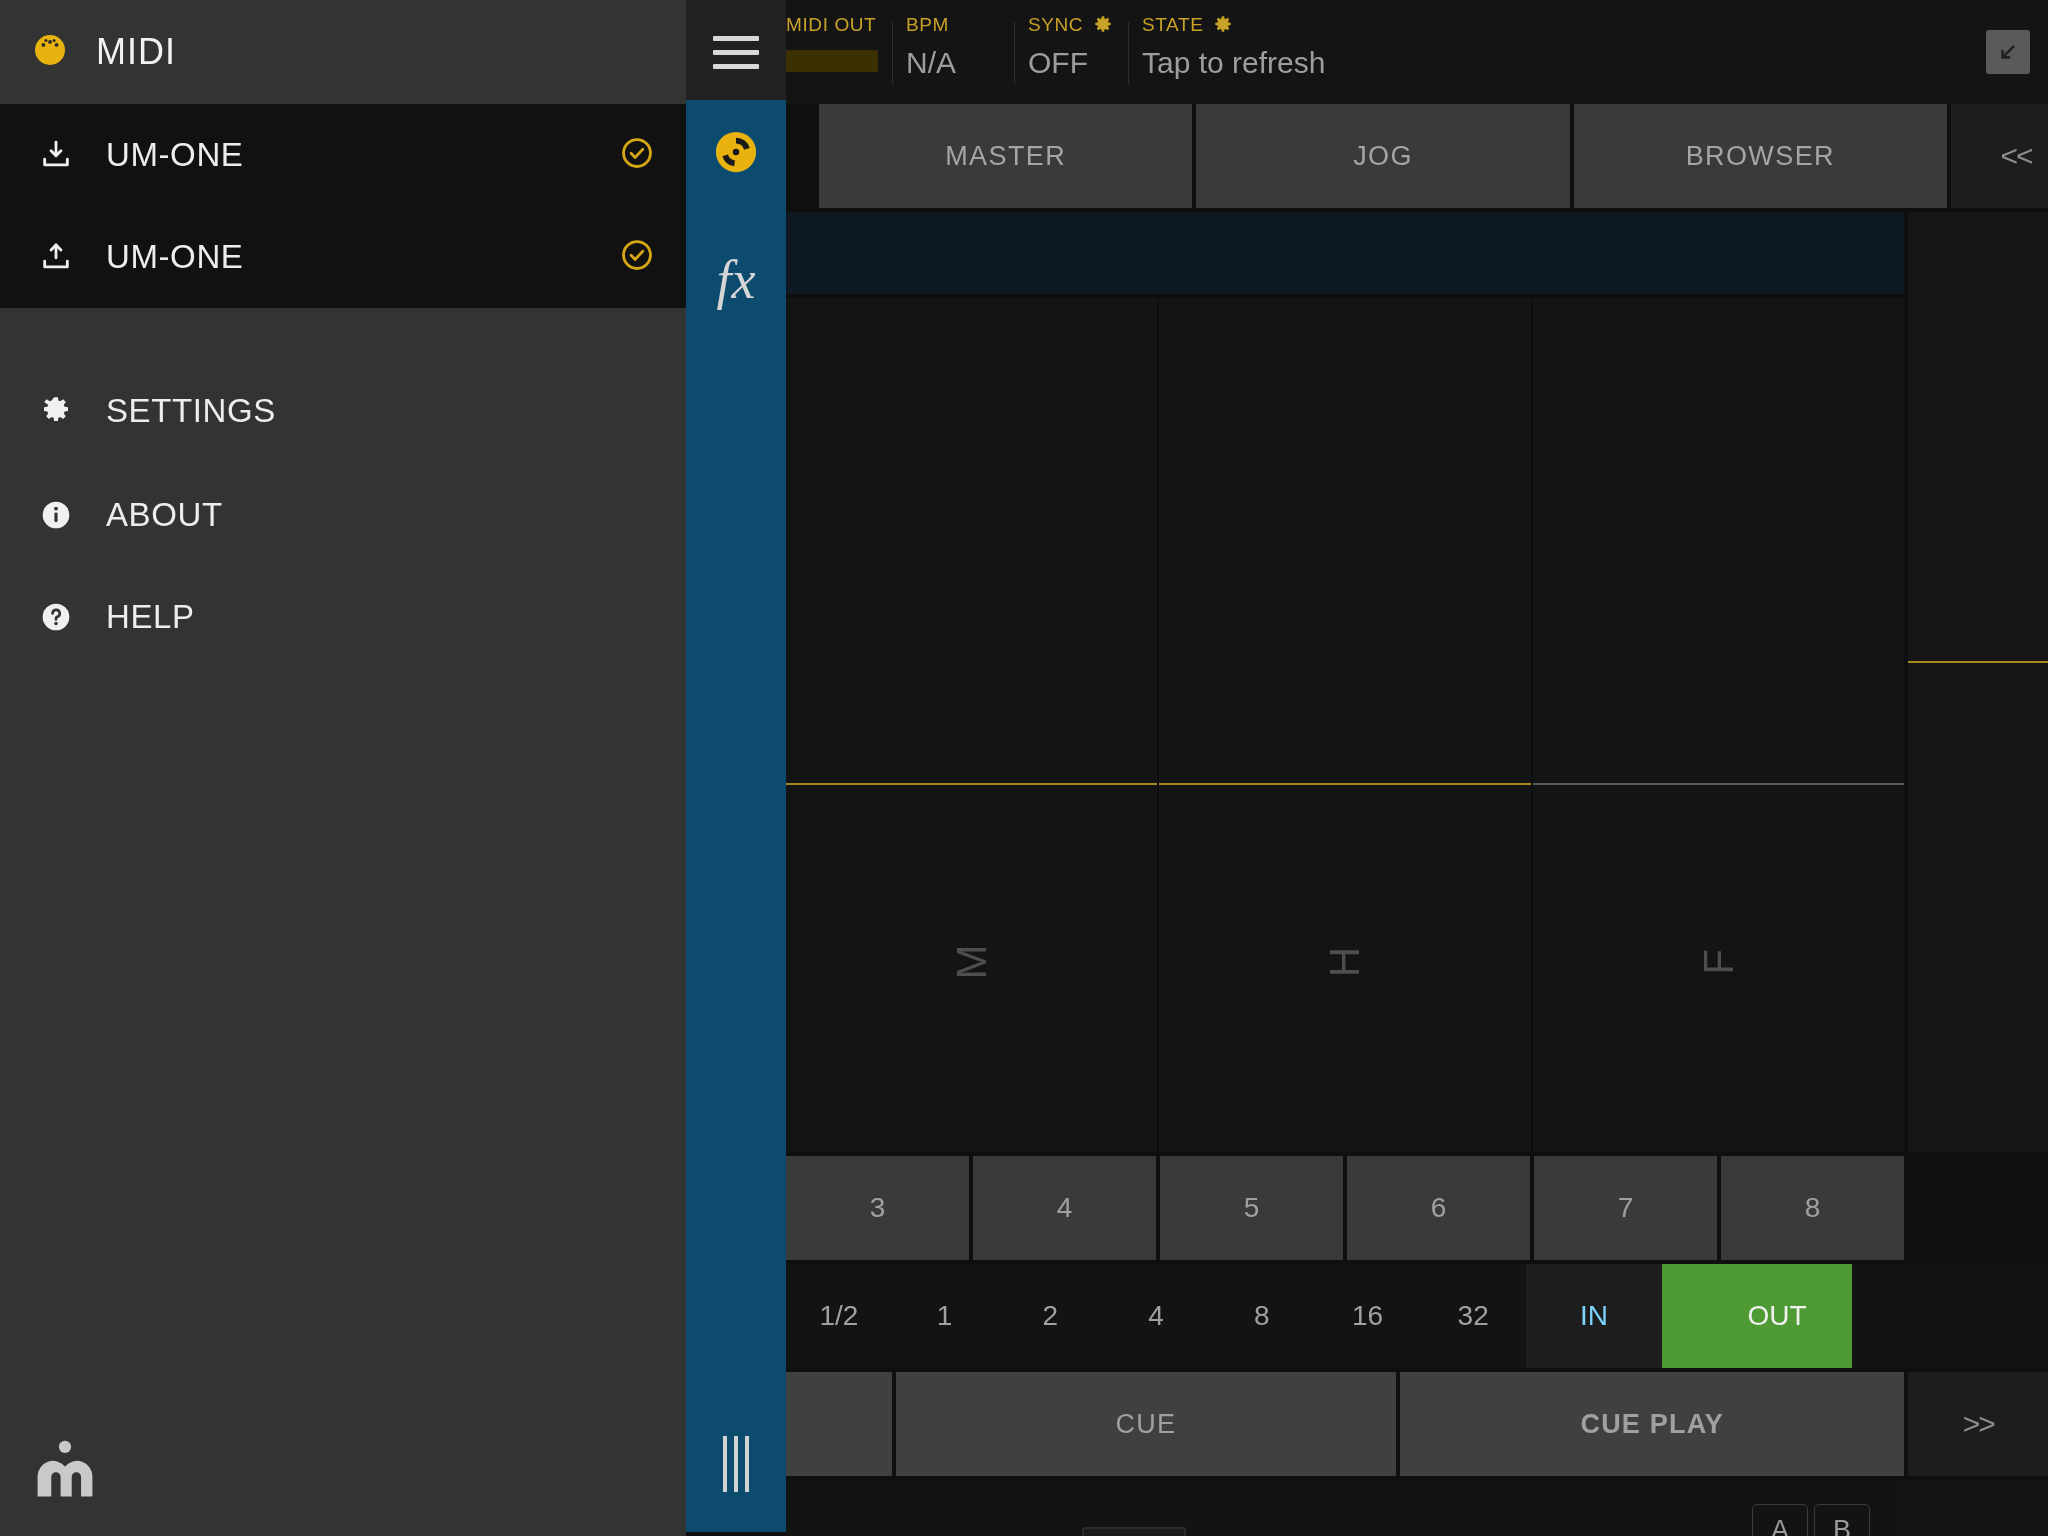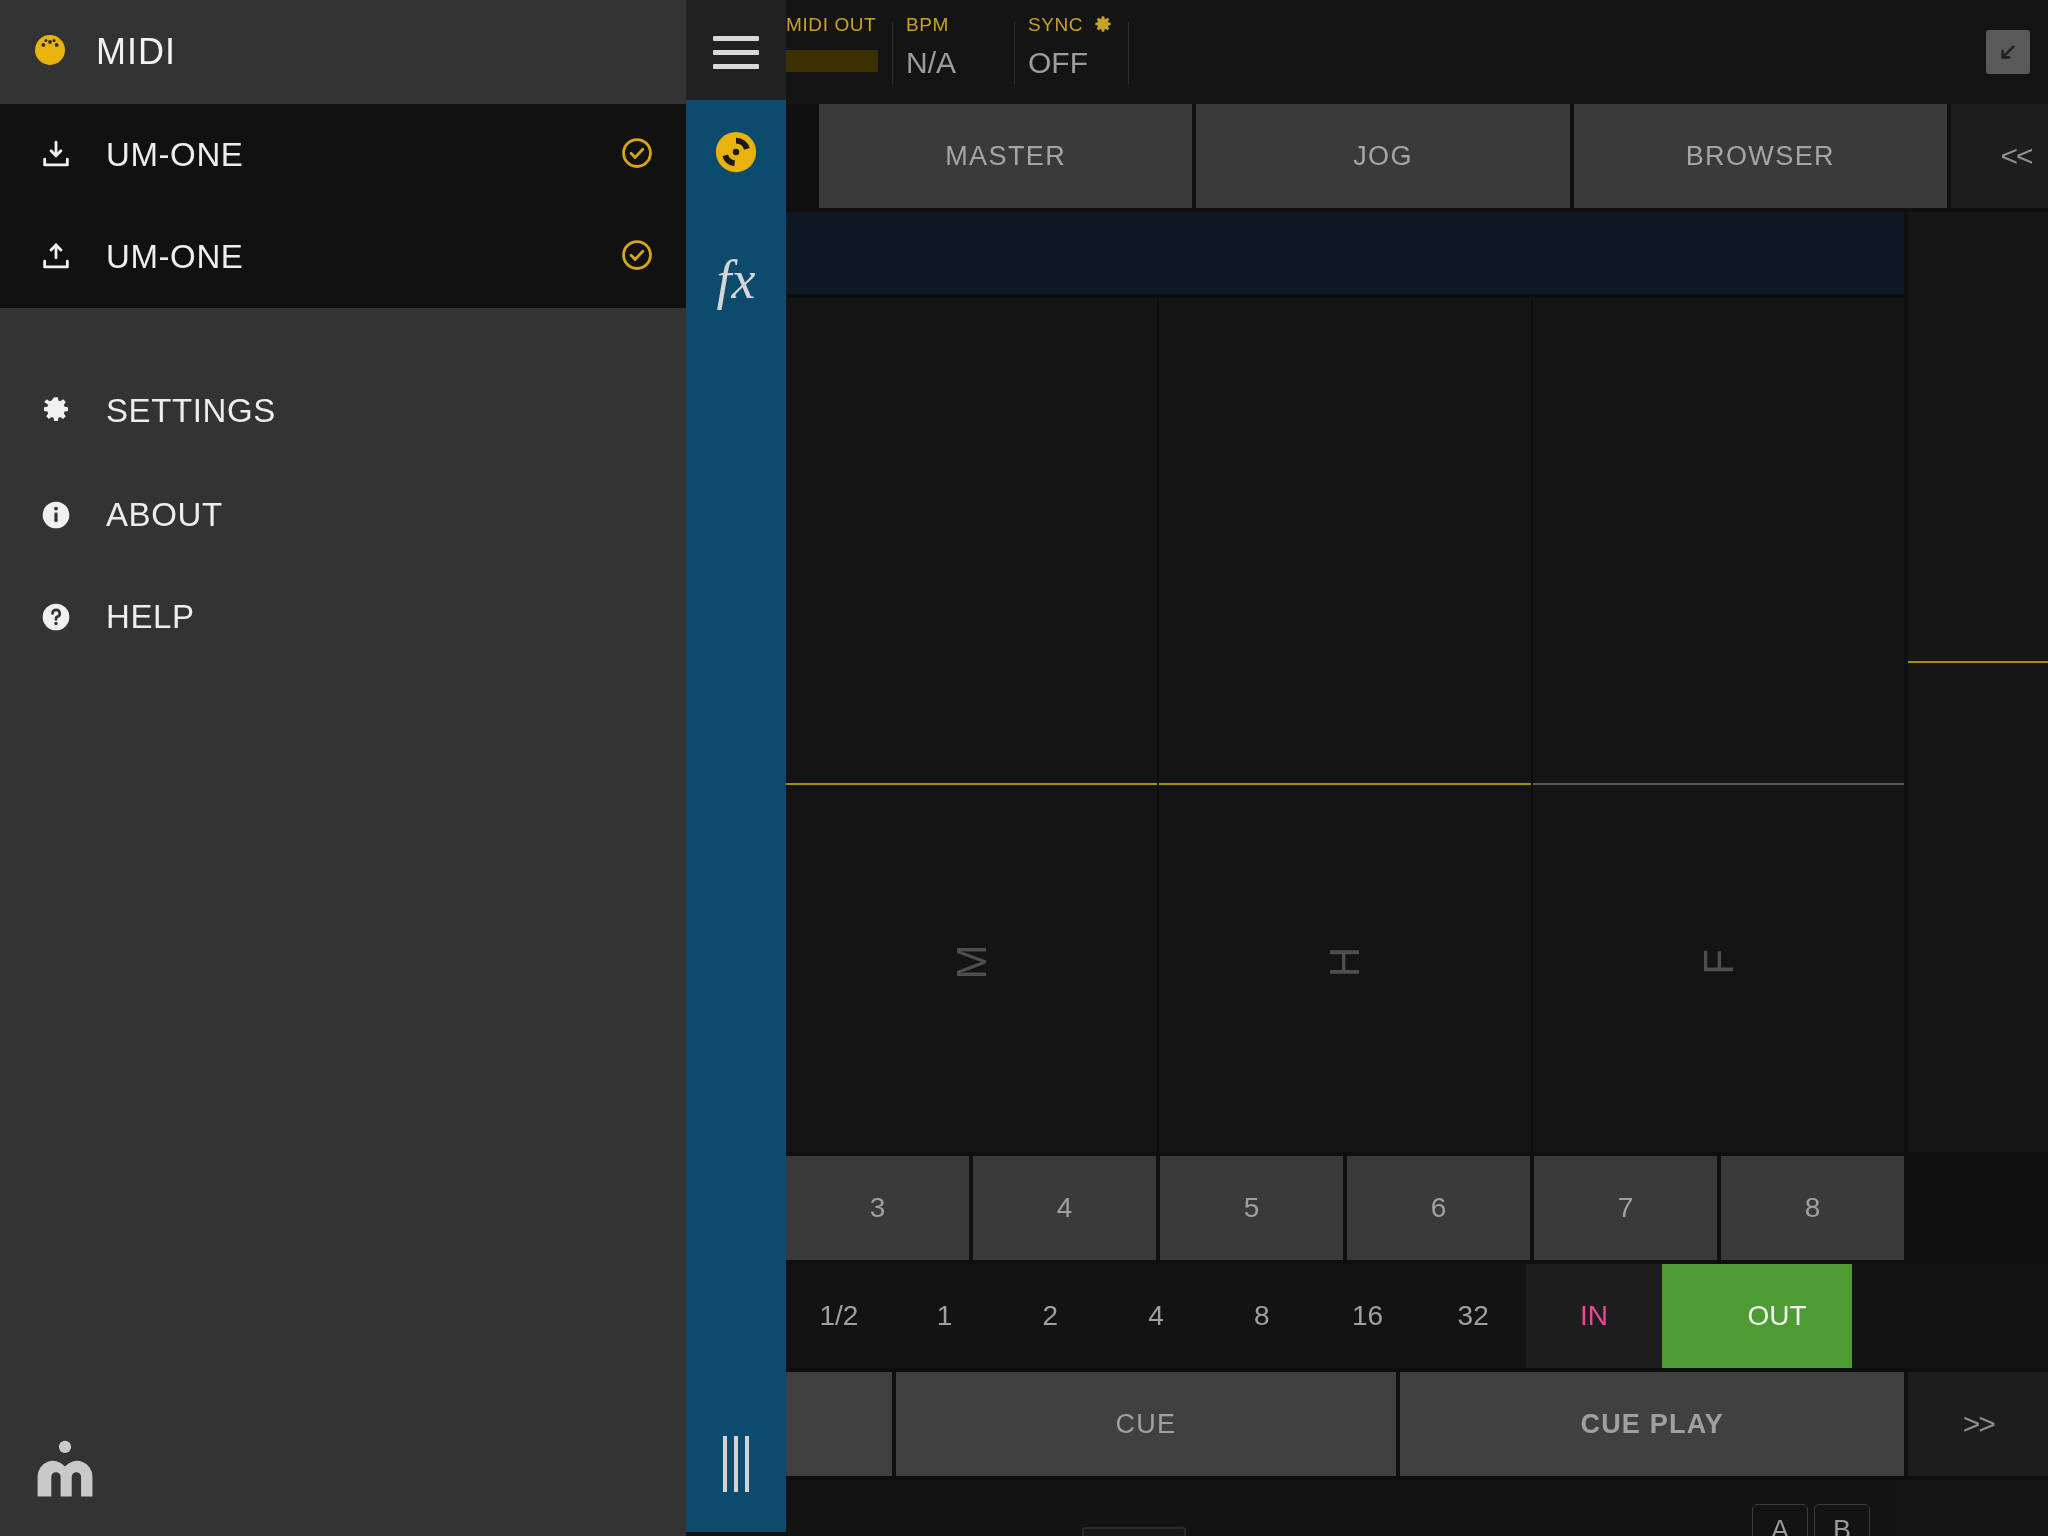--- a/index.html
+++ b/index.html
@@ -69,21 +69,21 @@
 
   .hotrow { position: absolute; left: 0; top: 1052px; width: 1118px; height: 104px; display: flex; gap: 4px; }
   .hotcue { flex: 1; background: #3a3a3a; display: flex; align-items: center; justify-content: center;
             color: #a0a0a0; font-size: 28px; }
 
   .looprow { position: absolute; left: 0; top: 1160px; width: 1262px; height: 104px; display: flex; }
   .loopbeats { width: 740px; display: flex; }
   .loopbeats div { flex: 1; display: flex; align-items: center; justify-content: center;
                    color: #a0a0a0; font-size: 28px; background: #131313; }
   .loop-in { width: 96px; background: #1d1d1d; display: flex; align-items: center; justify-content: center;
-             color: #ec4899; font-size: 28px; }
+             color: #7dd3fc; font-size: 28px; }
   .loop-out { width: 96px; display: flex; align-items: center; justify-content: center;
               color: #f0f0f0; font-size: 28px; padding-left: 40px; }
 
   .cuerow { position: absolute; left: 0; top: 1268px; width: 1262px; height: 104px; display: flex; gap: 4px; }
   .cue-pad { background: #404040; display: flex; align-items: center; justify-content: center;
              color: #a0a0a0; font-size: 27px; letter-spacing: 1.2px; }
 
   .xfadebar { position: absolute; left: 0; top: 1376px; width: 1262px; height: 160px; background: #131313; }
   .xf-knob { position: absolute; left: 296px; top: 47px; width: 104px; height: 86px;
              background: #1a1a1a; border: 2px solid #2b2b2b; border-radius: 3px; }
@@ -181,20 +181,32 @@
             <svg width="20" height="20" viewBox="0 0 24 24" fill="#c8a227">
                 <path d="M12 8a4 4 0 1 0 0 8 4 4 0 0 0 0-8zm0 2.4a1.6 1.6 0 1 1 0 3.2 1.6 1.6 0 0 1 0-3.2z"></path>
                 <path d="M10.6 1.5h2.8l.45 2.6 1.5.62 2.16-1.5 2 2-1.5 2.16.62 1.5 2.6.45v2.8l-2.6.45-.62 1.5 1.5 2.16-2 2-2.16-1.5-1.5.62-.45 2.6h-2.8l-.45-2.6-1.5-.62-2.16 1.5-2-2 1.5-2.16-.62-1.5-2.6-.45v-2.8l2.6-.45.62-1.5-1.5-2.16 2-2 2.16 1.5 1.5-.62z"></path>
               </svg>
           </span>
         </div>
         <div class="val">OFF</div>
       </div>
       <div class="vsep" style="left:1128px;"></div>
 
+      <div class="status-group" style="left:1142px;">
+        <div class="lbl">
+          <span>STATE</span>
+          <span class="gear">
+            <svg width="20" height="20" viewBox="0 0 24 24" fill="#c8a227">
+                <path d="M12 8a4 4 0 1 0 0 8 4 4 0 0 0 0-8zm0 2.4a1.6 1.6 0 1 1 0 3.2 1.6 1.6 0 0 1 0-3.2z"></path>
+                <path d="M10.6 1.5h2.8l.45 2.6 1.5.62 2.16-1.5 2 2-1.5 2.16.62 1.5 2.6.45v2.8l-2.6.45-.62 1.5 1.5 2.16-2 2-2.16-1.5-1.5.62-.45 2.6h-2.8l-.45-2.6-1.5-.62-2.16 1.5-2-2 1.5-2.16-.62-1.5-2.6-.45v-2.8l2.6-.45.62-1.5-1.5-2.16 2-2 2.16 1.5 1.5-.62z"></path>
+              </svg>
+          </span>
+        </div>
+        <div class="val">Tap to refresh</div>
+      </div>
 
       <div class="collapse-btn">
         <svg width="26" height="26" viewBox="0 0 24 24" fill="none" stroke="#222" stroke-width="2.4" stroke-linecap="round" stroke-linejoin="round">
           <path d="M17 7 7 17"></path>
             <path d="M7 11v6h6"></path>
         </svg>
       </div>
     </div>
 
     <div class="rail">

